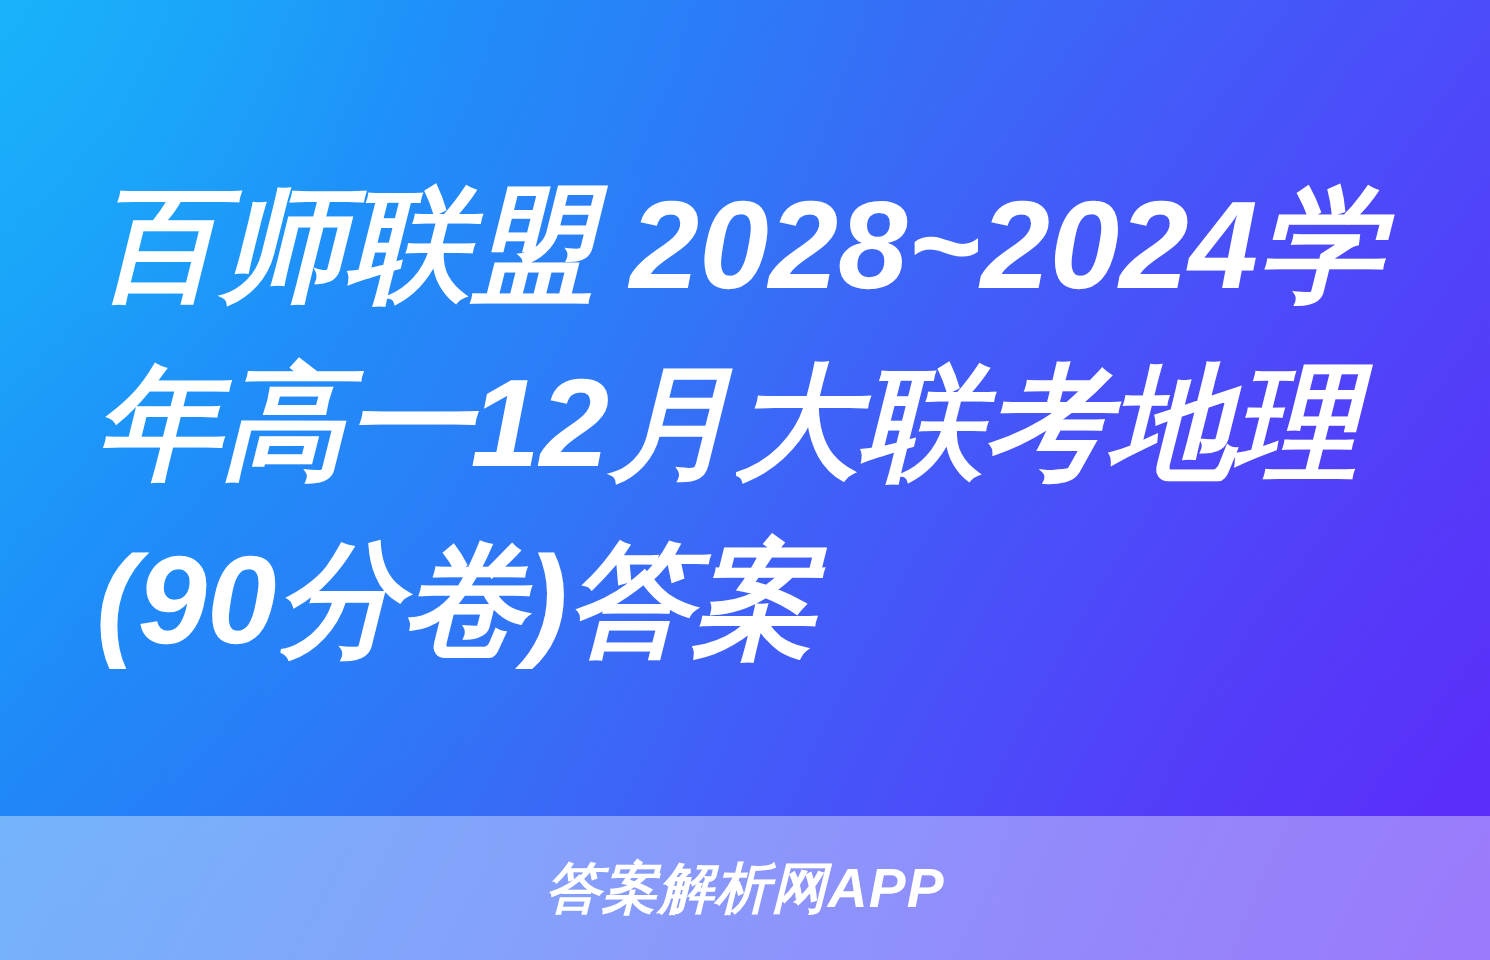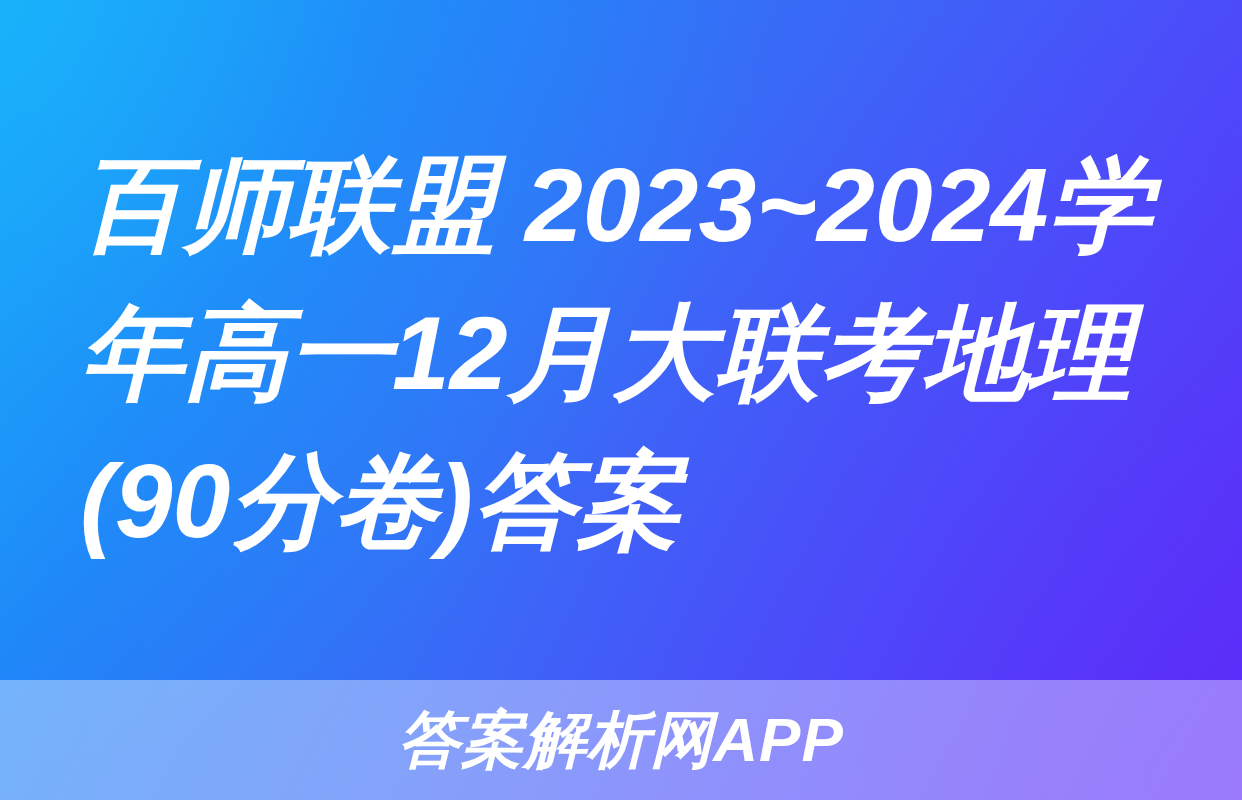--- a/index.html
+++ b/index.html
@@ -83,35 +83,35 @@
     height: 120px;
     z-index: 4;
     background: rgba(255,255,255,0.38);
     display: flex;
     align-items: center;
     justify-content: center;
   }
 
   .footer-text {
     color: #ffffff;
-    font-size: 62px;
+    font-size: 46px;
     font-weight: 700;
     font-style: italic;
     letter-spacing: 1px;
     line-height: 1;
     margin: 4px;
     white-space: nowrap;
   }
 </style>
 </head>
 <body>
 
 <div class="card">
 
   <div class="title-wrap">
-    <h1 class="title">百师联盟 2023~2024学年高一12月大联考地理(90分卷)答案</h1>
+    <h1 class="title">百师联盟 2028~2024学年高一12月大联考地理(90分卷)答案</h1>
   </div>
 
   <div class="footer-band">
     <span class="footer-text">答案解析网APP</span>
   </div>
 
 </div>
 
 </body></html>

